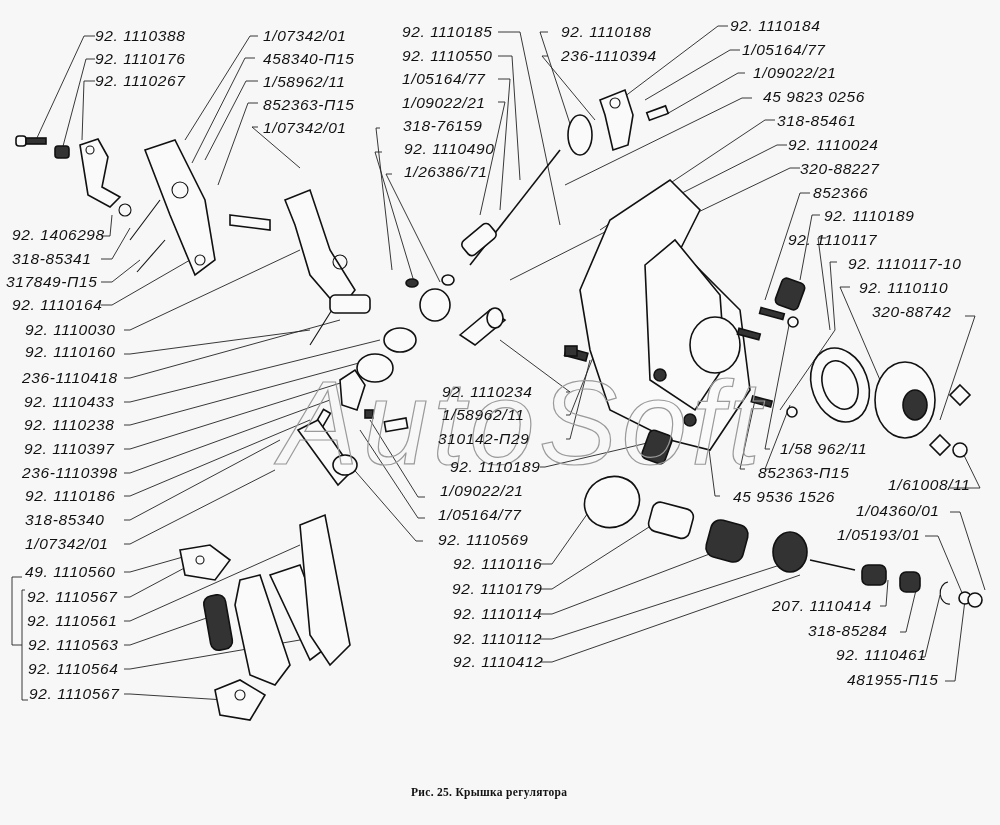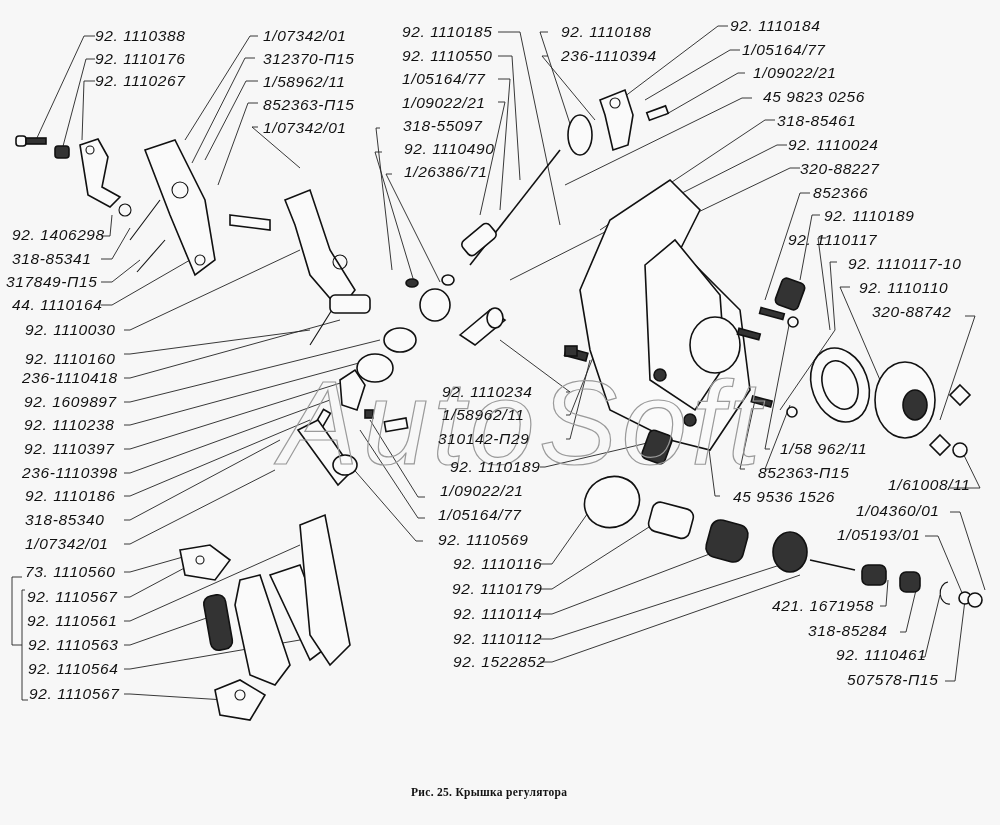--- a/index.html
+++ b/index.html
@@ -215,30 +215,30 @@
   </g>
 </svg>
 
 <div class="wm">AutoSoft</div>
 
 <div class="lbl" style="left:95px;top:27px">92. 1110388</div>
 <div class="lbl" style="left:95px;top:50px">92. 1110176</div>
 <div class="lbl" style="left:95px;top:72px">92. 1110267</div>
 
 <div class="lbl" style="left:263px;top:27px">1/07342/01</div>
-<div class="lbl" style="left:263px;top:50px">312370-П15</div>
+<div class="lbl" style="left:263px;top:50px">458340-П15</div>
 <div class="lbl" style="left:263px;top:73px">1/58962/11</div>
 <div class="lbl" style="left:263px;top:96px">852363-П15</div>
 <div class="lbl" style="left:263px;top:119px">1/07342/01</div>
 
 <div class="lbl" style="left:402px;top:23px">92. 1110185</div>
 <div class="lbl" style="left:402px;top:47px">92. 1110550</div>
 <div class="lbl" style="left:402px;top:70px">1/05164/77</div>
 <div class="lbl" style="left:402px;top:94px">1/09022/21</div>
-<div class="lbl" style="left:403px;top:117px">318-55097</div>
+<div class="lbl" style="left:403px;top:117px">318-76159</div>
 <div class="lbl" style="left:404px;top:140px">92. 1110490</div>
 <div class="lbl" style="left:404px;top:163px">1/26386/71</div>
 
 <div class="lbl" style="left:561px;top:23px">92. 1110188</div>
 <div class="lbl" style="left:561px;top:47px">236-1110394</div>
 
 <div class="lbl" style="left:730px;top:17px">92. 1110184</div>
 <div class="lbl" style="left:742px;top:41px">1/05164/77</div>
 <div class="lbl" style="left:753px;top:64px">1/09022/21</div>
 <div class="lbl" style="left:763px;top:88px">45 9823 0256</div>
@@ -248,57 +248,57 @@
 <div class="lbl" style="left:813px;top:184px">852366</div>
 <div class="lbl" style="left:824px;top:207px">92. 1110189</div>
 <div class="lbl" style="left:788px;top:231px">92. 1110117</div>
 <div class="lbl" style="left:848px;top:255px">92. 1110117-10</div>
 <div class="lbl" style="left:859px;top:279px">92. 1110110</div>
 <div class="lbl" style="left:872px;top:303px">320-88742</div>
 
 <div class="lbl" style="left:12px;top:226px">92. 1406298</div>
 <div class="lbl" style="left:12px;top:250px">318-85341</div>
 <div class="lbl" style="left:6px;top:273px">317849-П15</div>
-<div class="lbl" style="left:12px;top:296px">44. 1110164</div>
+<div class="lbl" style="left:12px;top:296px">92. 1110164</div>
 <div class="lbl" style="left:25px;top:321px">92. 1110030</div>
-<div class="lbl" style="left:25px;top:350px">92. 1110160</div>
+<div class="lbl" style="left:25px;top:343px">92. 1110160</div>
 <div class="lbl" style="left:22px;top:369px">236-1110418</div>
-<div class="lbl" style="left:24px;top:393px">92. 1609897</div>
+<div class="lbl" style="left:24px;top:393px">92. 1110433</div>
 <div class="lbl" style="left:24px;top:416px">92. 1110238</div>
 <div class="lbl" style="left:24px;top:440px">92. 1110397</div>
 <div class="lbl" style="left:22px;top:464px">236-1110398</div>
 <div class="lbl" style="left:25px;top:487px">92. 1110186</div>
 <div class="lbl" style="left:25px;top:511px">318-85340</div>
 <div class="lbl" style="left:25px;top:535px">1/07342/01</div>
-<div class="lbl" style="left:25px;top:563px">73. 1110560</div>
+<div class="lbl" style="left:25px;top:563px">49. 1110560</div>
 <div class="lbl" style="left:27px;top:588px">92. 1110567</div>
 <div class="lbl" style="left:27px;top:612px">92. 1110561</div>
 <div class="lbl" style="left:28px;top:636px">92. 1110563</div>
 <div class="lbl" style="left:28px;top:660px">92. 1110564</div>
 <div class="lbl" style="left:29px;top:685px">92. 1110567</div>
 
 <div class="lbl" style="left:442px;top:383px">92. 1110234</div>
 <div class="lbl" style="left:442px;top:406px">1/58962/11</div>
 <div class="lbl" style="left:438px;top:430px">310142-П29</div>
 <div class="lbl" style="left:450px;top:458px">92. 1110189</div>
 <div class="lbl" style="left:440px;top:482px">1/09022/21</div>
 <div class="lbl" style="left:438px;top:506px">1/05164/77</div>
 <div class="lbl" style="left:438px;top:531px">92. 1110569</div>
 
 <div class="lbl" style="left:453px;top:555px">92. 1110116</div>
 <div class="lbl" style="left:452px;top:580px">92. 1110179</div>
 <div class="lbl" style="left:453px;top:605px">92. 1110114</div>
 <div class="lbl" style="left:453px;top:630px">92. 1110112</div>
-<div class="lbl" style="left:453px;top:653px">92. 1522852</div>
+<div class="lbl" style="left:453px;top:653px">92. 1110412</div>
 
 <div class="lbl" style="left:780px;top:440px">1/58 962/11</div>
 <div class="lbl" style="left:758px;top:464px">852363-П15</div>
 <div class="lbl" style="left:733px;top:488px">45 9536 1526</div>
 <div class="lbl" style="left:888px;top:476px">1/61008/11</div>
 <div class="lbl" style="left:856px;top:502px">1/04360/01</div>
 <div class="lbl" style="left:837px;top:526px">1/05193/01</div>
 
-<div class="lbl" style="left:772px;top:597px">421. 1671958</div>
+<div class="lbl" style="left:772px;top:597px">207. 1110414</div>
 <div class="lbl" style="left:808px;top:622px">318-85284</div>
 <div class="lbl" style="left:836px;top:646px">92. 1110461</div>
-<div class="lbl" style="left:847px;top:671px">507578-П15</div>
+<div class="lbl" style="left:847px;top:671px">481955-П15</div>
 
 <div class="caption">Рис. 25.  Крышка регулятора</div>
 
 </body></html>

